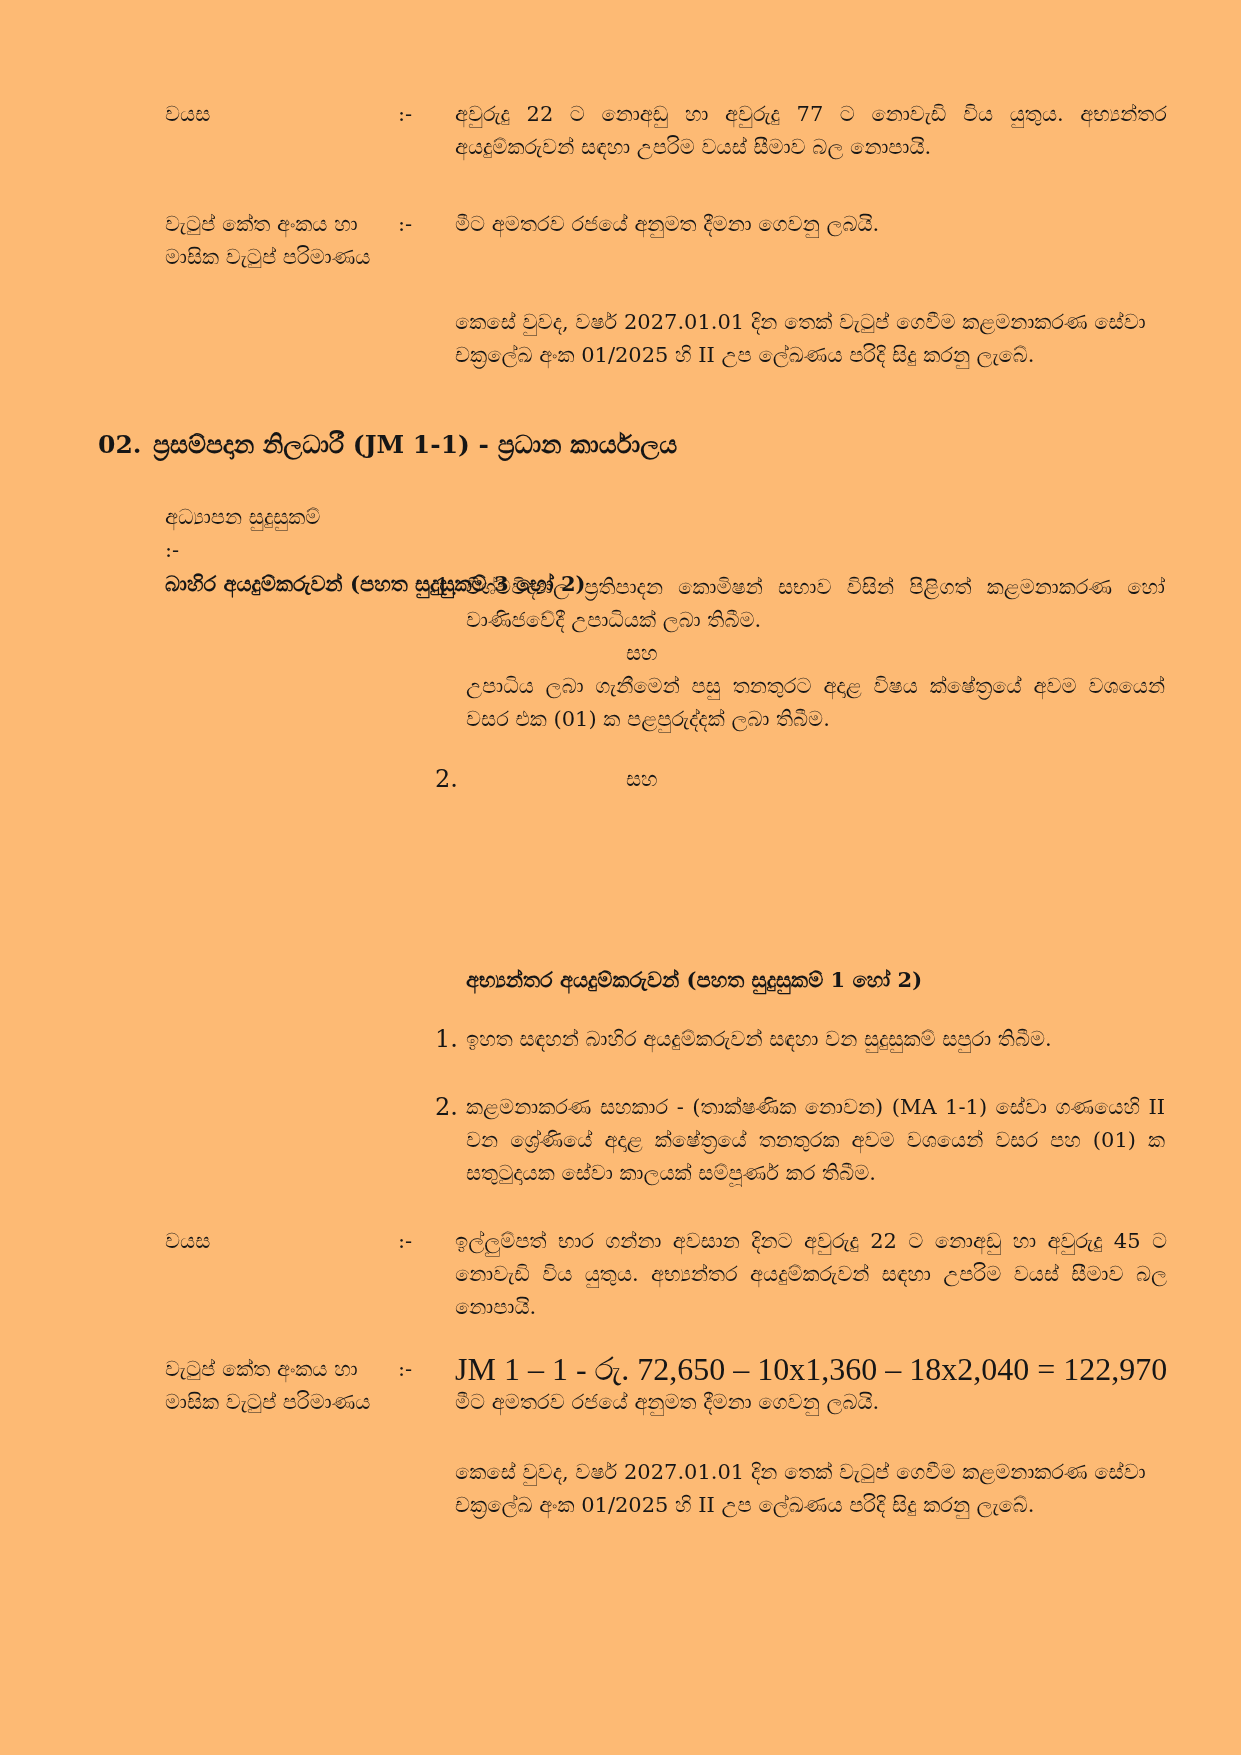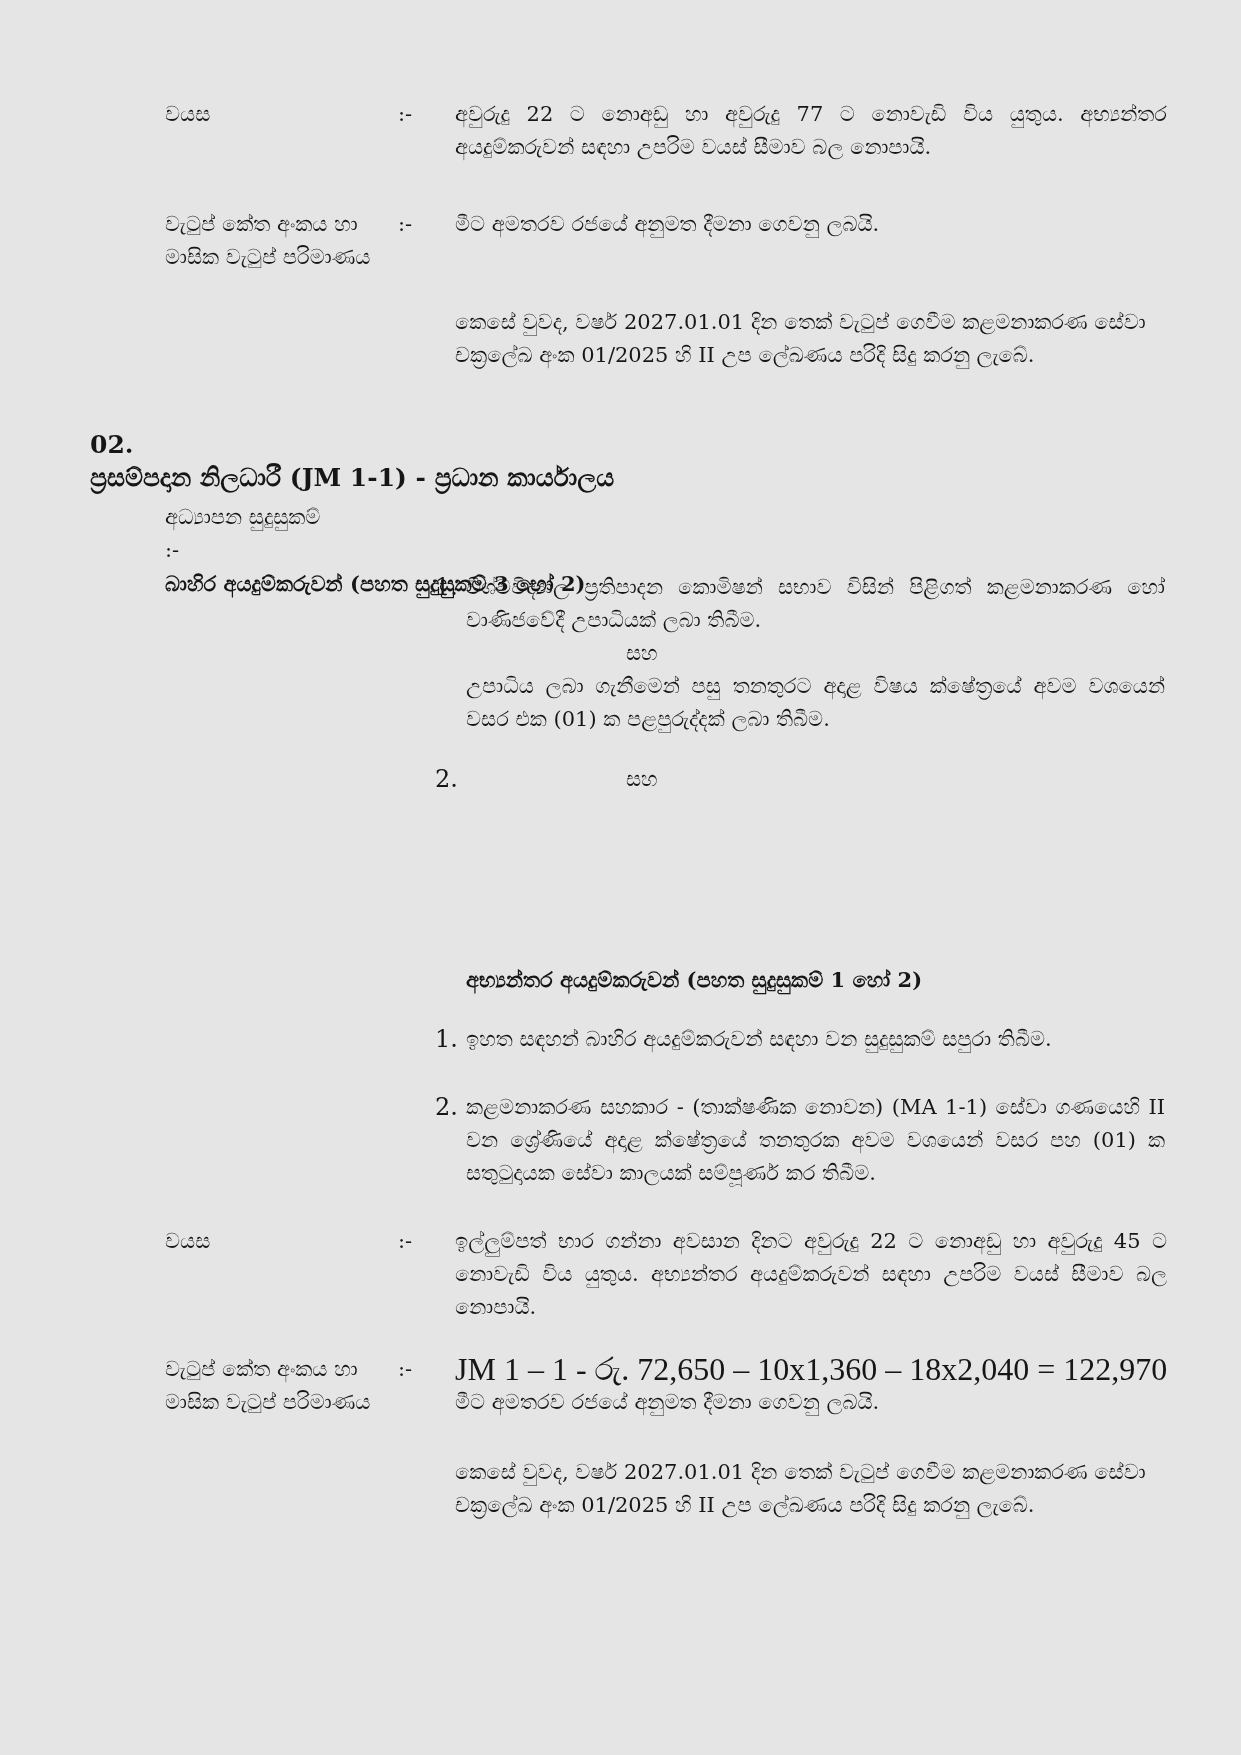--- a/index.html
+++ b/index.html
@@ -1,21 +1,21 @@
 <!DOCTYPE html>
 <html><head>
 <meta charset="utf-8">
 <style>
   html,body { margin:0; padding:0; background:#888; }
   .page {
     position: relative;
     width: 1241px;
     height: 1755px;
     margin: 0 auto;
-    background: #e5e5e5;
+    background: #fdba74;
     color: #161616;
     font-family: "DejaVu Serif", "Liberation Serif", serif;
     font-size: 21px;
     line-height: 33px;
     overflow: hidden;
   }
   .block { position: absolute; }
   .row { display: flex; align-items: flex-start; }
   .lbl { width: 233px; white-space: nowrap; overflow: hidden; flex: none; }
   .sep { width: 57px; flex: none; }
@@ -59,21 +59,21 @@
       <p>මාසික වැටුප් පරිමාණය</p>
     </div>
     <div class="sep">:-</div>
     <div class="val">
       <p class="h1line">මීට අමතරව රජයේ අනුමත දීමනා ගෙවනු ලබයි.</p>
     </div>
   </div>
 
   <div class="block h2lines" style="top:306px; left:455px; width:762px;">කෙසේ වුවද, වර්ෂ 2027.01.01 දින තෙක් වැටුප් ගෙවීම කළමනාකරණ සේවා චක්‍රලේඛ අංක 01/2025 හි II උප ලේඛණය පරිදි සිදු කරනු ලැබේ.</div>
 
-  <div class="block sec-head" style="top:428px; left:90px;flex-direction:column;">
+  <div class="block sec-head" style="top:428px; left:98px;">
     <div class="sec-num">02.</div>
     <div class="sec-title">ප්‍රසම්පදාන නිලධාරී (JM 1-1) - ප්‍රධාන කාර්යාලය</div>
   </div>
 
   <div class="block row" style="top:501px; left:165px;flex-direction:column;">
     <div class="lbl">අධ්‍යාපන සුදුසුකම්</div>
     <div class="sep">:-</div>
     <div class="val b h1line">බාහිර අයදුම්කරුවන් (පහත සුදුසුකම් 3 හෝ 2)</div>
   </div>
 

